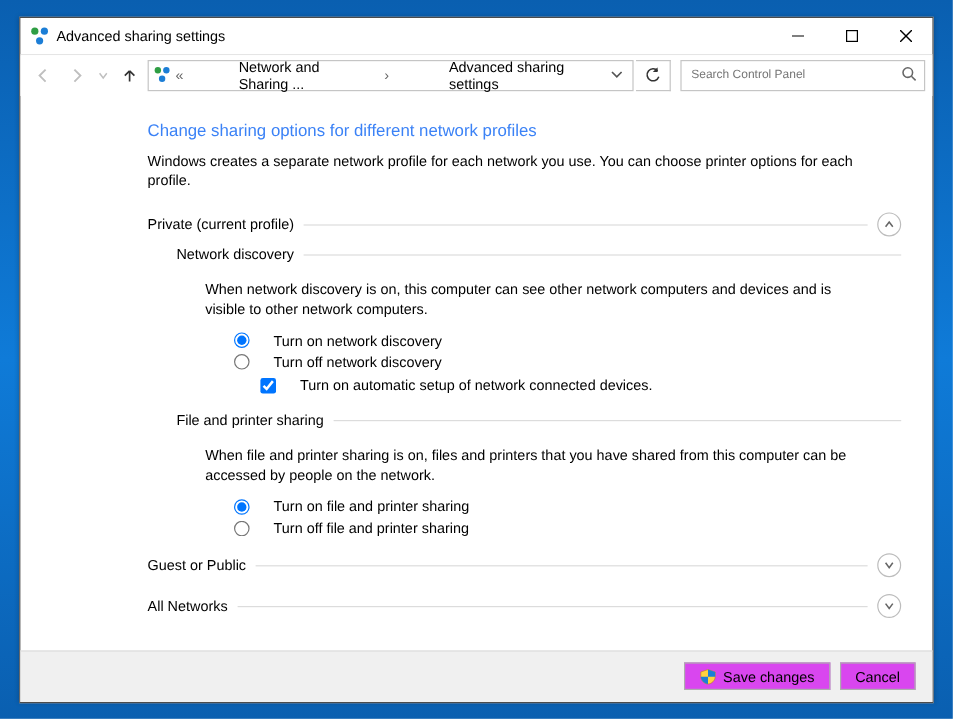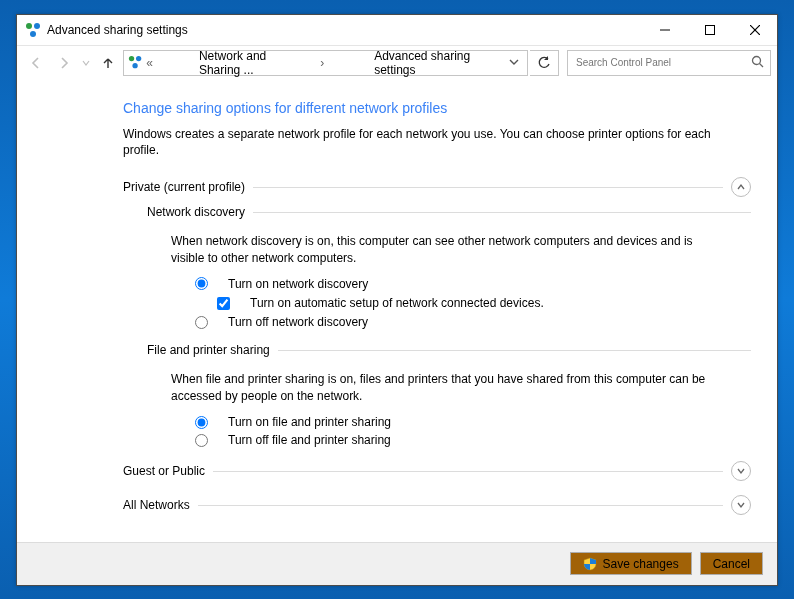--- a/index.html
+++ b/index.html
@@ -61,21 +61,21 @@
   .opts{margin-left:152px;margin-bottom:14px;}
   .opt{display:flex;align-items:center;gap:20px;margin-bottom:4px;}
   .opt input{margin:0;}
   .opt.sub{margin-left:22px;}
   
   .footer{
     height:42px;background:#f0f0f0;border-top:1px solid #dcdcdc;
     display:flex;align-items:center;justify-content:flex-end;padding:0 14px;gap:8px;
   }
   .btn{
-    height:23px;border:1px solid #adadad;background:#a16207;padding:0 12px;
+    height:23px;border:1px solid #adadad;background:#d946ef;padding:0 12px;
     display:flex;align-items:center;gap:6px;font-size:12px;font-family:inherit;
   }
   .shield{width:14px;height:14px;}
   
   .share-icon circle{}
 </style>
 </head>
 <body>
 
 <div class="window">
@@ -184,27 +184,27 @@
         <span>Network discovery</span>
         <span class="rule"></span>
       </div>
     </div>
     <div class="desc">When network discovery is on, this computer can see other network computers and devices and is visible to other network computers.</div>
     <div class="opts">
       <label class="opt">
         <input type="radio" name="nd" checked="" style="">
         <span>Turn on network discovery</span>
       </label>
+      <label class="opt">
+        <input type="radio" name="nd" style="">
+        <span>Turn off network discovery</span>
+      </label>
       <label class="opt sub" style="margin-bottom:4px;">
         <input type="checkbox" checked="" style="">
         <span>Turn on automatic setup of network connected devices.</span>
-      </label>
-      <label class="opt">
-        <input type="radio" name="nd" style="">
-        <span>Turn off network discovery</span>
       </label>
     </div>
 
     <div class="subsection">
       <div class="subhdr">
         <span>File and printer sharing</span>
         <span class="rule"></span>
       </div>
     </div>
     <div class="desc">When file and printer sharing is on, files and printers that you have shared from this computer can be accessed by people on the network.</div>

